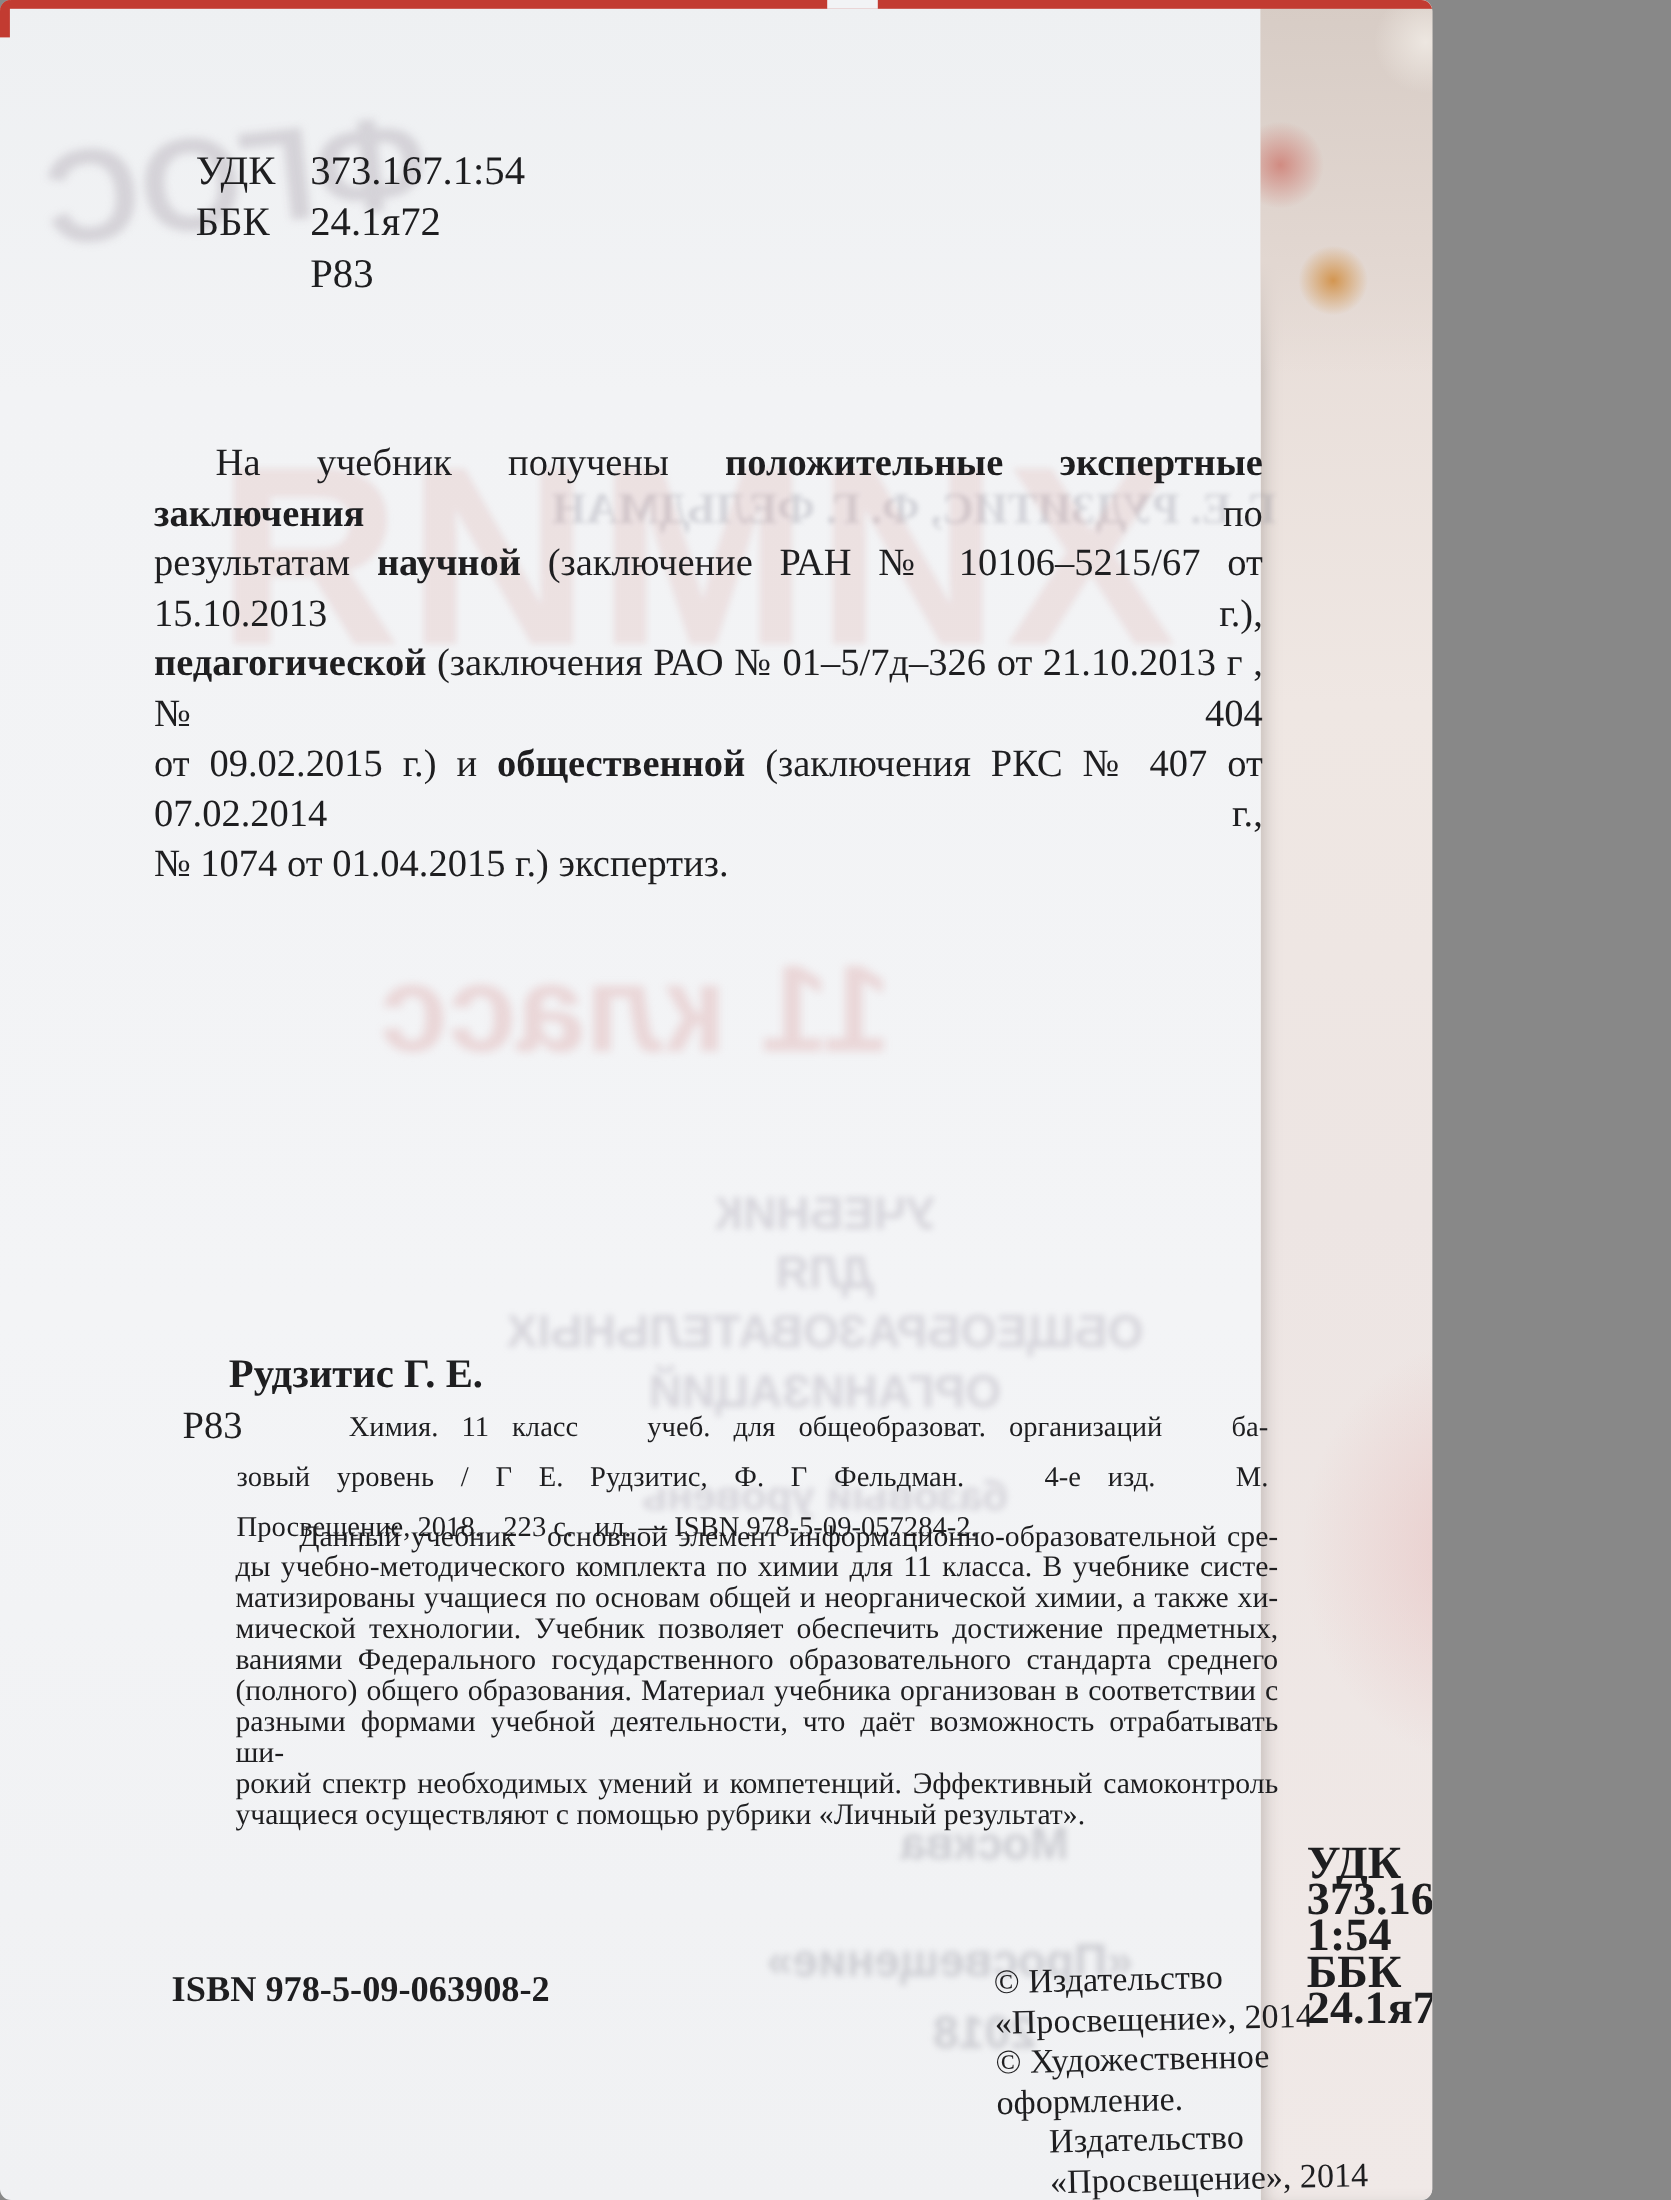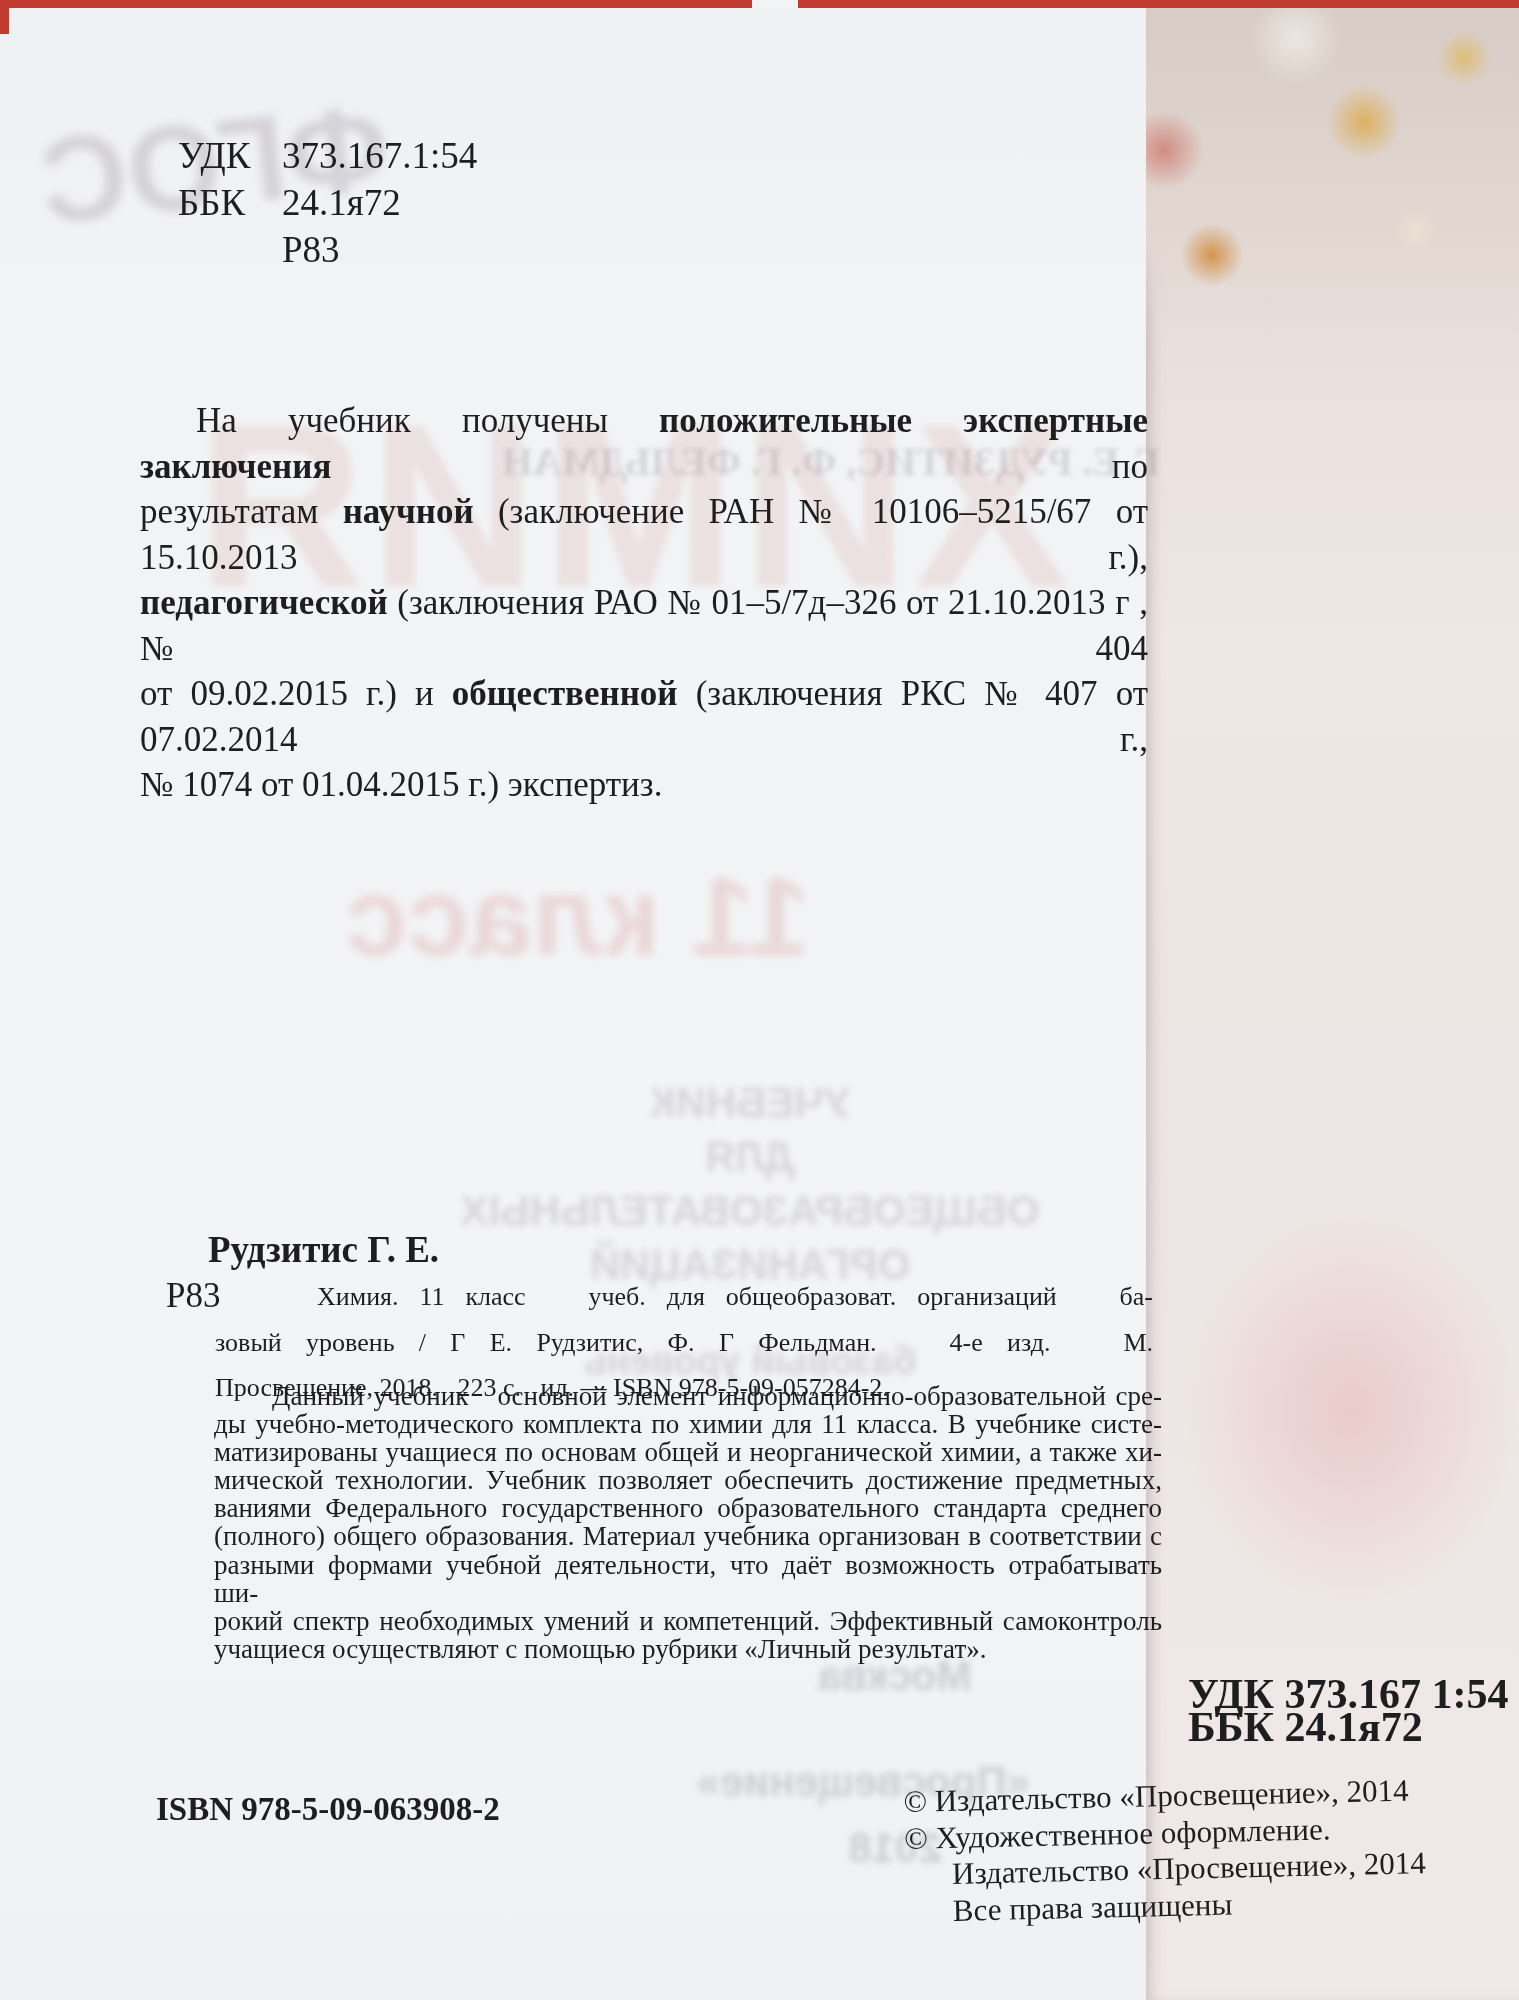--- a/index.html
+++ b/index.html
@@ -1,19 +1,19 @@
 <!DOCTYPE html>
 <html><head>
 <meta charset="utf-8">
 <style>
   html,body{margin:0;padding:0;background:#888;}
   .page{
-    position:relative;width:1519px;height:2000px;overflow:hidden;
+    position:relative;width:1302px;height:2000px;overflow:hidden;
     background:linear-gradient(180deg,#eef0f2 0%,#f2f3f5 18%,#f3f4f6 60%,#f0f1f3 100%);
-    font-family:"Liberation Serif","DejaVu Serif",serif;color:#1e1e20;
+    font-family:"Liberation Serif","DejaVu Serif",serif;color:#1e1e20;border-radius:10px;
   }
   
   .top-red-bar{position:absolute;left:0;top:0;width:1519px;height:8px;background:#c23b31;z-index:5;}
   .top-red-gap{position:absolute;left:752px;top:0;width:46px;height:8px;background:#f2f3f5;z-index:6;}
   .left-red-notch{position:absolute;left:0;top:0;width:9px;height:34px;background:#c23b31;z-index:6;}
   
   .cover-strip{
     position:absolute;left:1146px;top:0;width:373px;height:2000px;z-index:0;
     background:linear-gradient(180deg,#ddd2cb 0%,#e8ded9 14%,#efe7e3 32%,#ede5e3 55%,#f0e9e7 100%);
     box-shadow:inset 10px 0 16px -8px rgba(115,105,100,.4);

